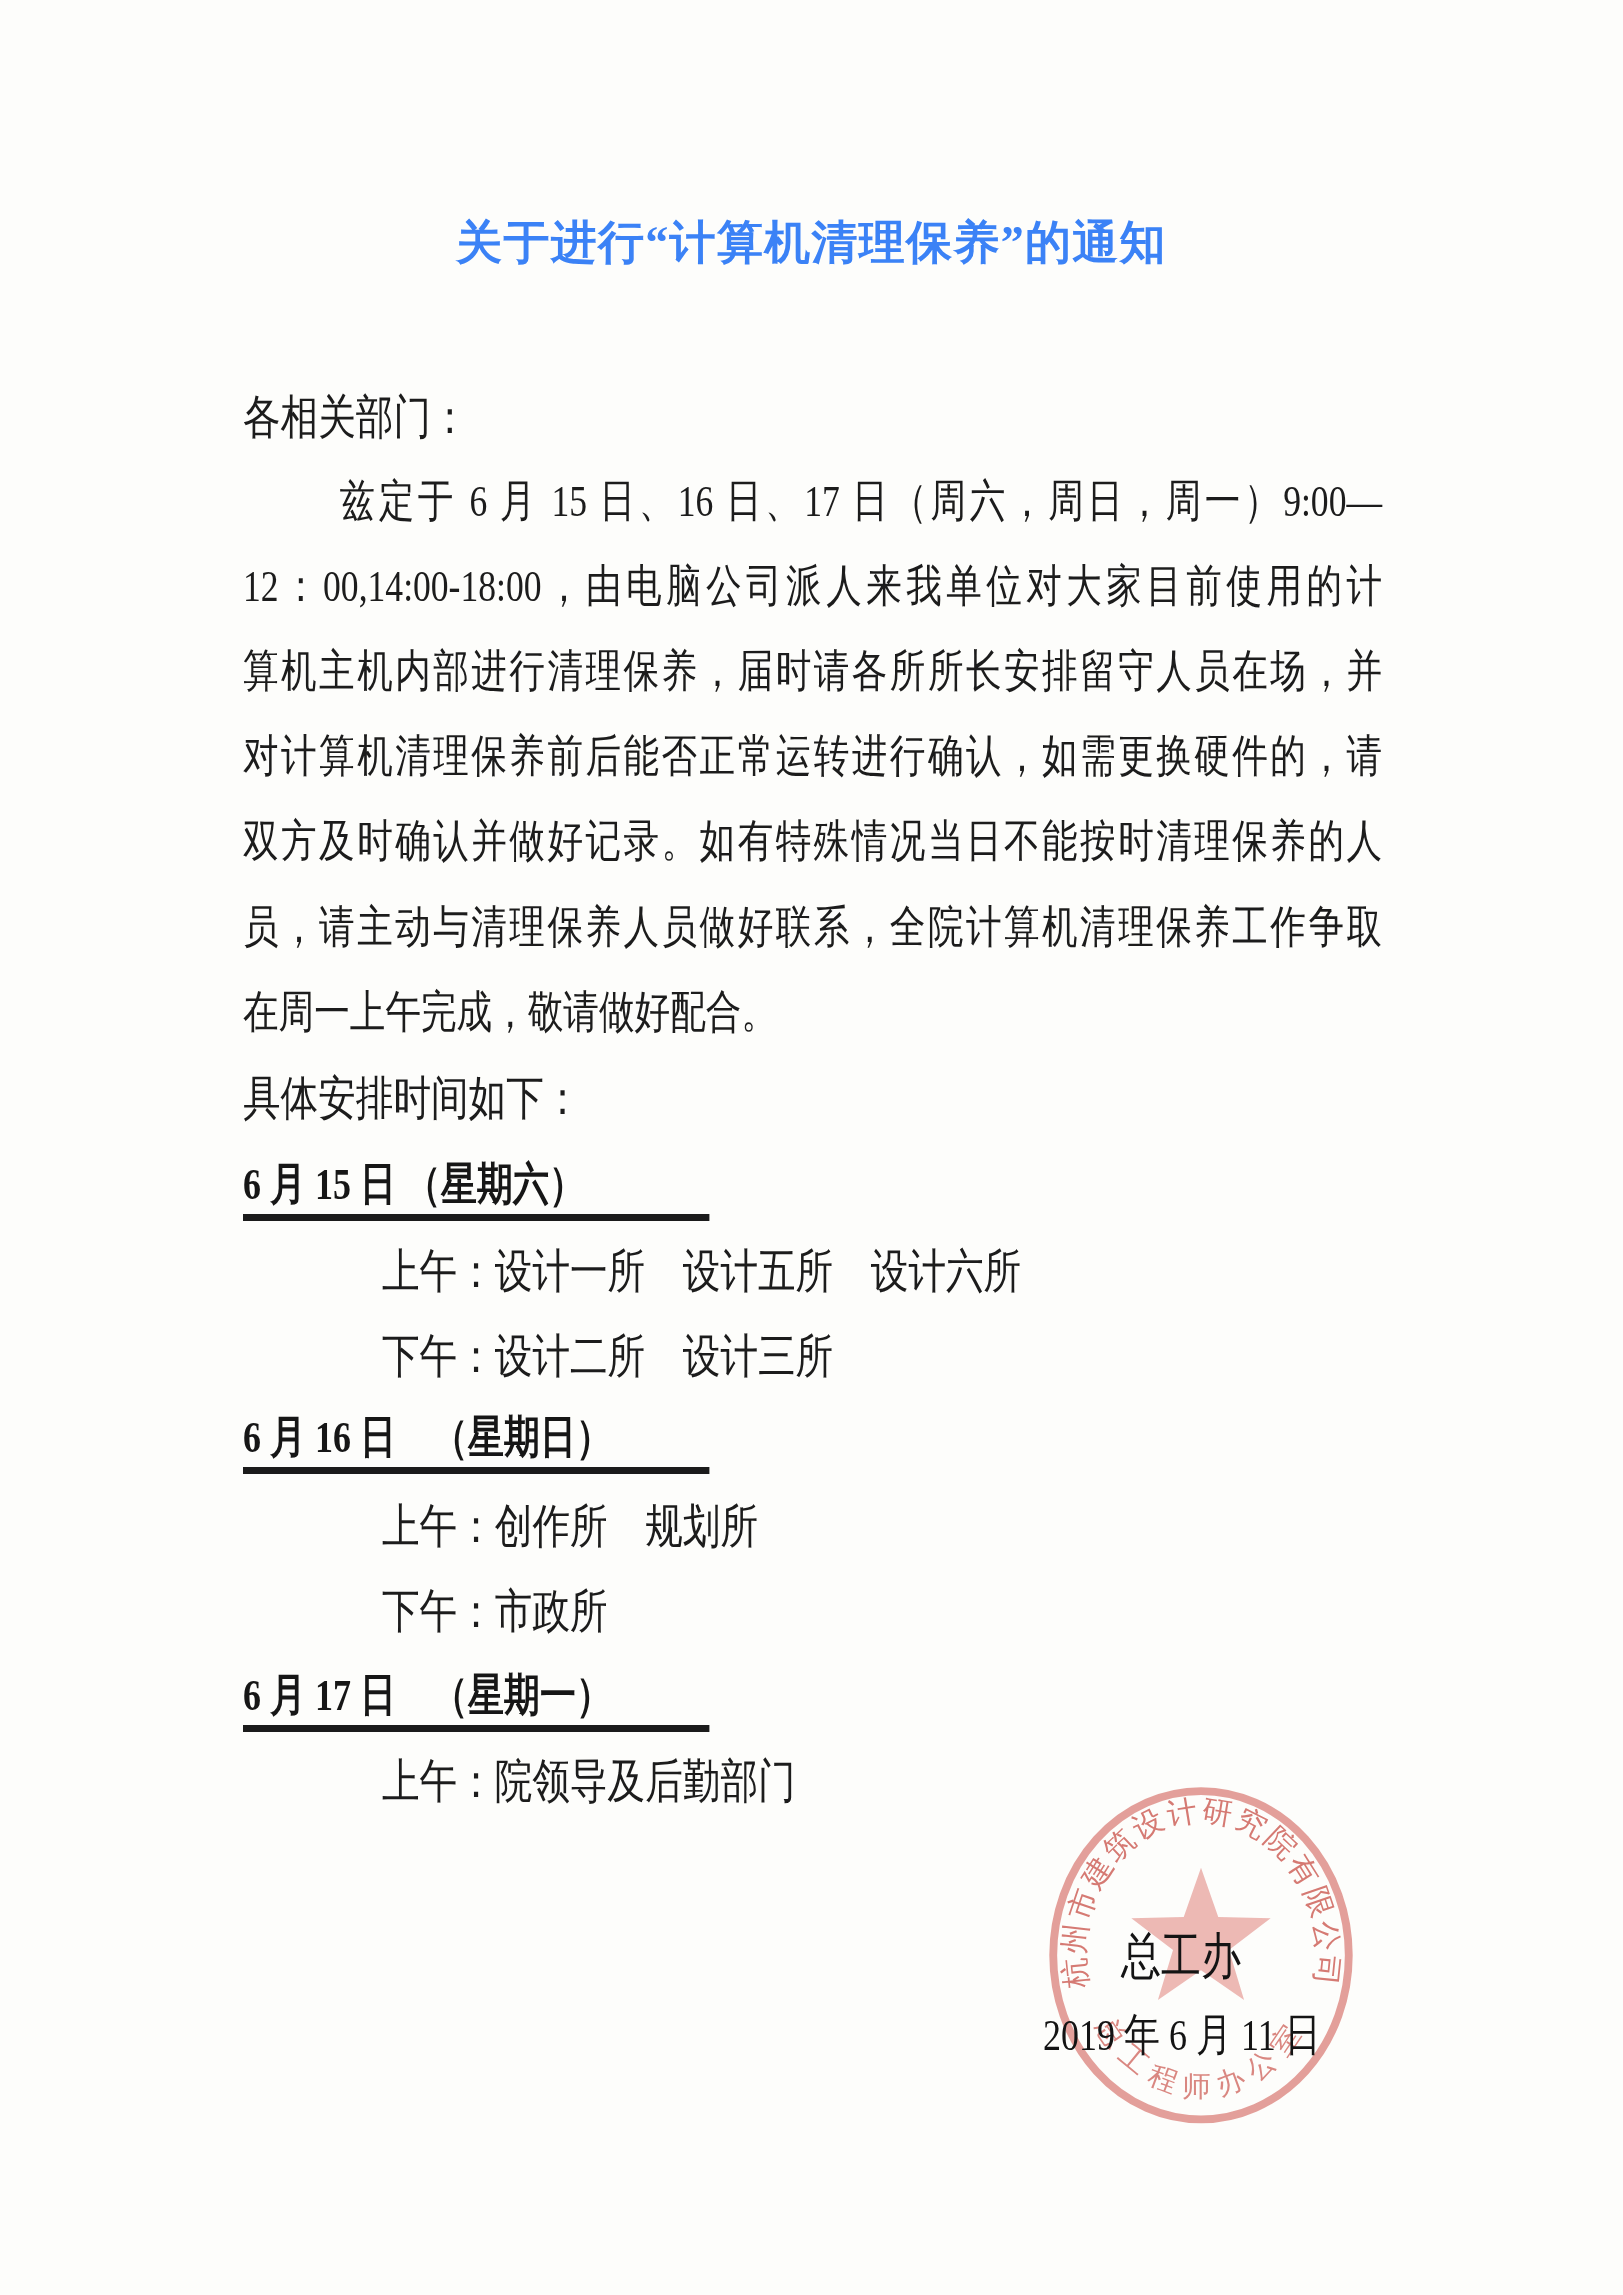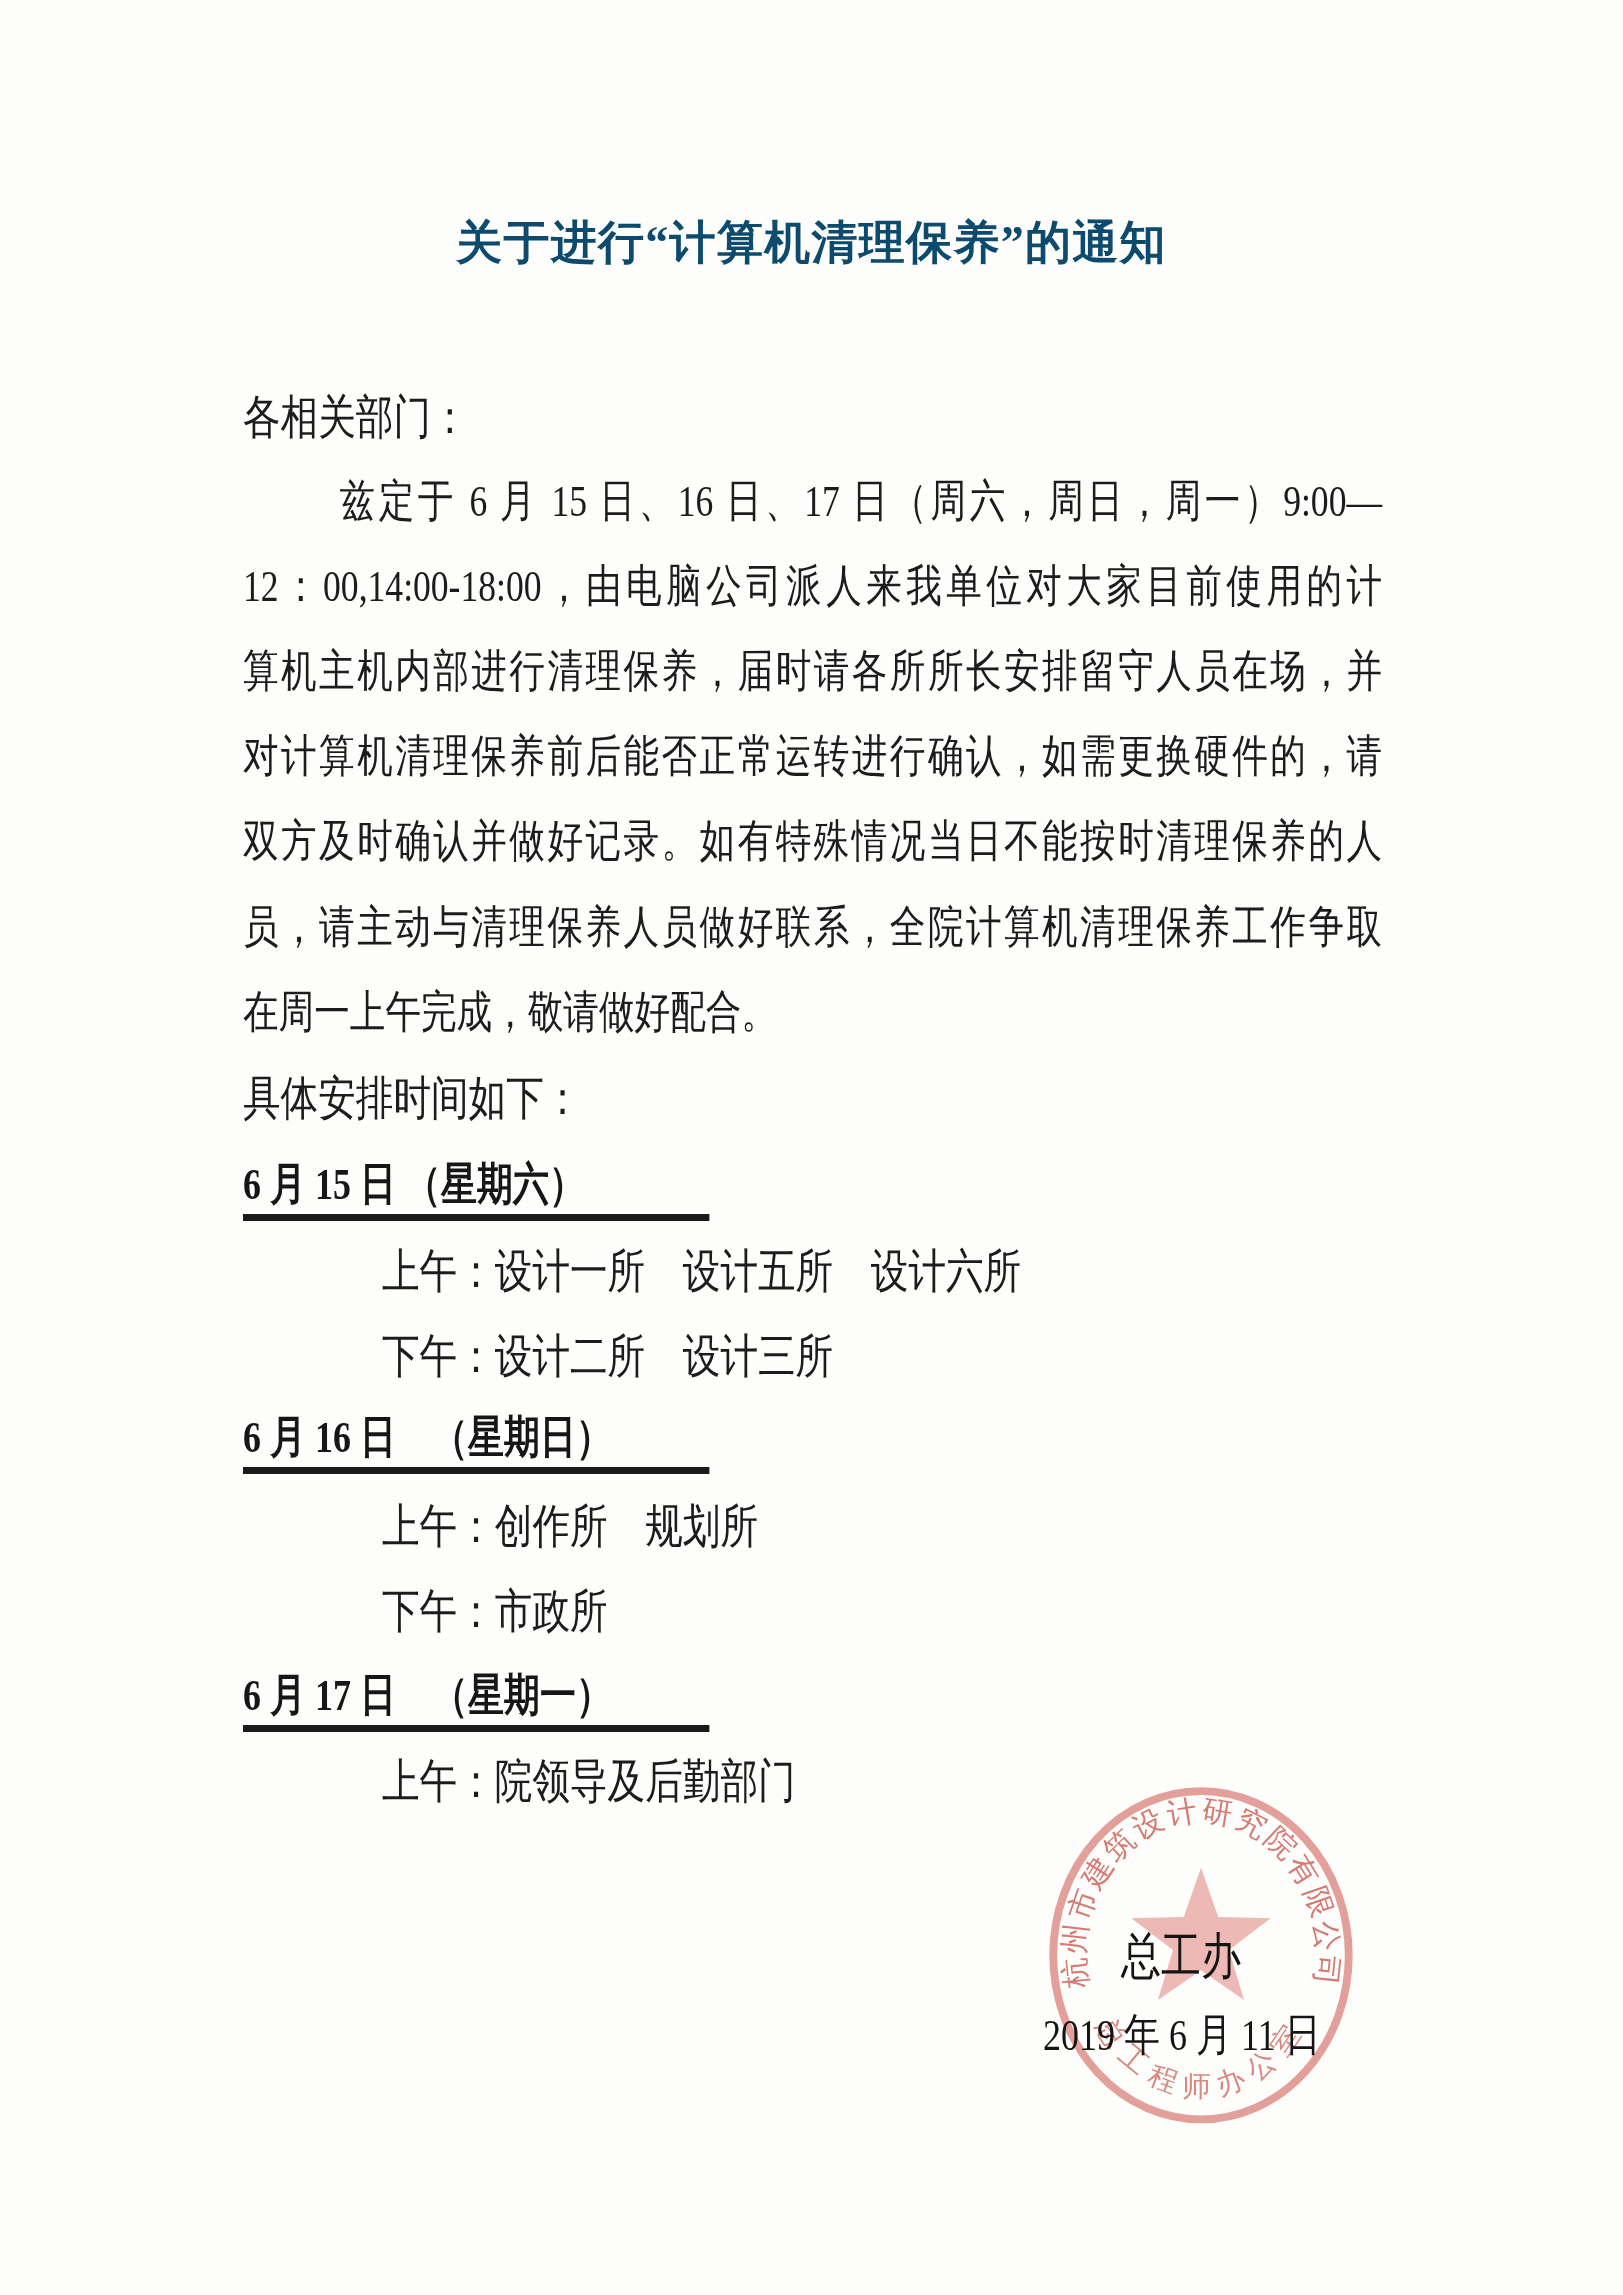--- a/index.html
+++ b/index.html
@@ -8,21 +8,21 @@
     background:#fdfdfb;
     position:relative;
     overflow:hidden;
     font-family:"Liberation Serif","DejaVu Serif",serif;
     color:#1c1c1c;
   }
   .page{position:absolute;inset:0;}
   .doc-title{
     position:absolute;top:220px;left:0;width:1623px;
     text-align:center;font-size:46px;font-weight:bold;
-    letter-spacing:1.3px;line-height:1;color:#0c4a6e;
+    letter-spacing:1.3px;line-height:1;color:#3b82f6;
     white-space:nowrap;
   }
   
   .free{
     position:absolute;left:243px;
     font-size:47px;line-height:1;white-space:nowrap;
     transform:scaleX(0.8);transform-origin:left top;
   }
   
   .pline{

